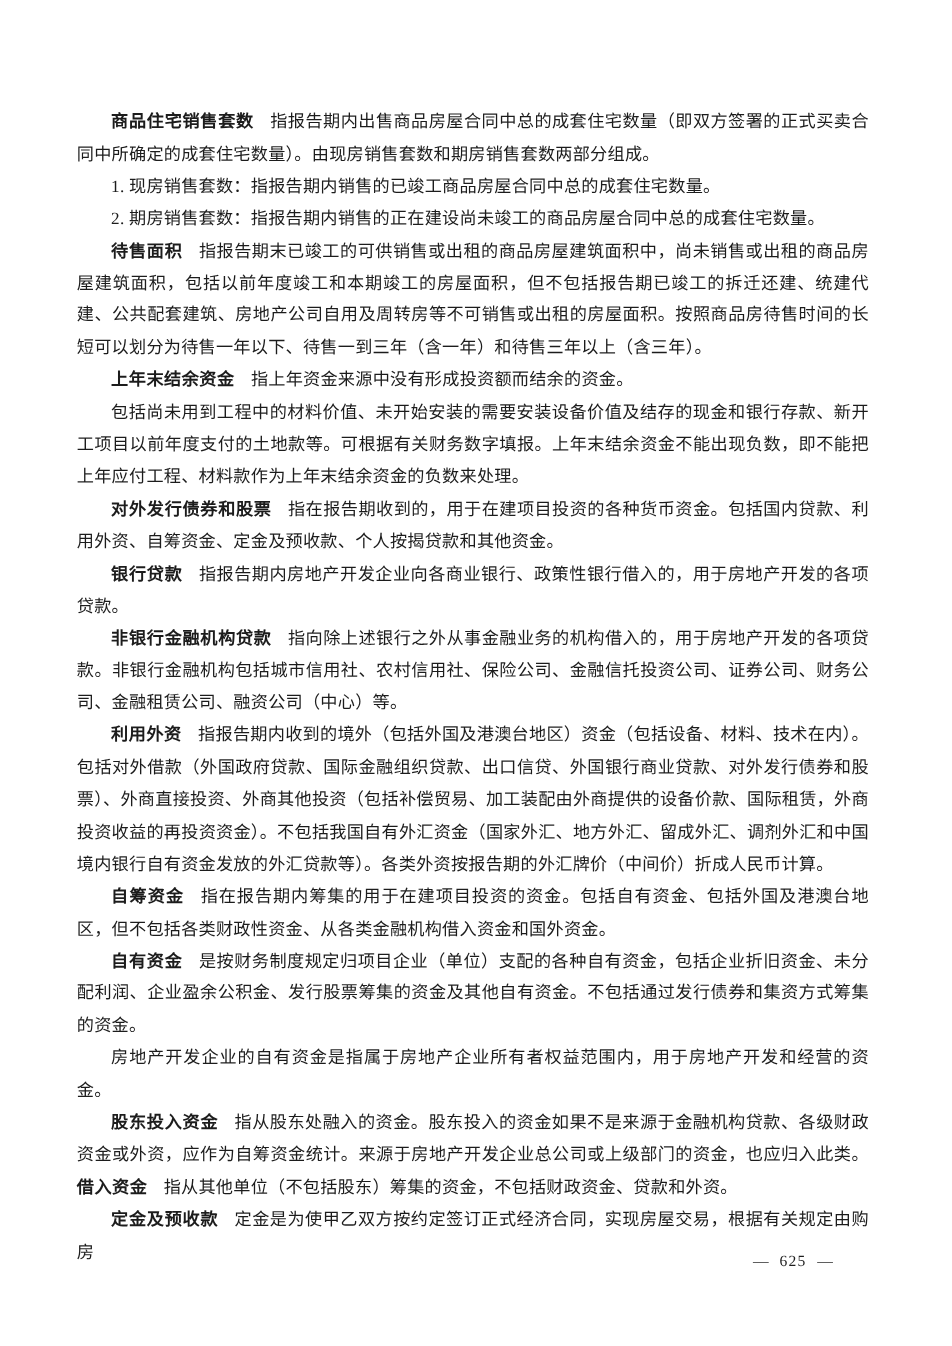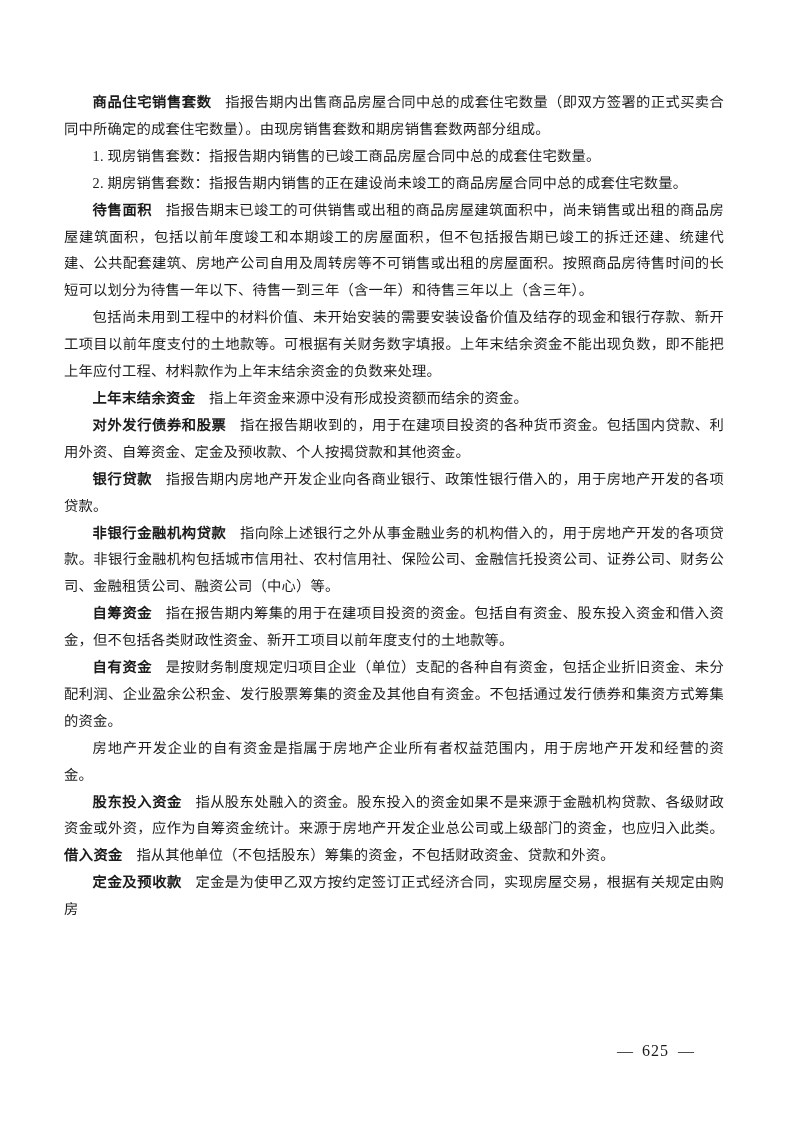--- a/index.html
+++ b/index.html
@@ -41,21 +41,21 @@
     font-family: "Liberation Sans", "DejaVu Sans", sans-serif;
     font-weight: 700;
     margin-right: 0.95em;
     letter-spacing: 0.4px;
   }
 
   .footer {
     position: absolute;
     top: 1041px;
     right: 90px;
-    font-size: 16px;
+    font-size: 13px;
     line-height: 20px;
     color: #1c1c1c;
     font-family: "Liberation Serif", "DejaVu Serif", serif;
     white-space: nowrap;
   }
 
   .footer .dash {
     display: inline-block;
     padding: 0 9px;
     color: #2a2a2a;
@@ -70,26 +70,27 @@
 <body>
 
 <div class="page">
 
   <div class="text-block">
 
   <p><b class="term">商品住宅销售套数</b><span class="body-text">指报告期内出售商品房屋合同中总的成套住宅数量（即双方签署的正式买卖合同中所确定的成套住宅数量）。由现房销售套数和期房销售套数两部分组成。</span></p>
       <p><span class="body-text">1. 现房销售套数：指报告期内销售的已竣工商品房屋合同中总的成套住宅数量。</span></p>
       <p><span class="body-text">2. 期房销售套数：指报告期内销售的正在建设尚未竣工的商品房屋合同中总的成套住宅数量。</span></p>
       <p><b class="term">待售面积</b><span class="body-text">指报告期末已竣工的可供销售或出租的商品房屋建筑面积中，尚未销售或出租的商品房屋建筑面积，包括以前年度竣工和本期竣工的房屋面积，但不包括报告期已竣工的拆迁还建、统建代建、公共配套建筑、房地产公司自用及周转房等不可销售或出租的房屋面积。按照商品房待售时间的长短可以划分为待售一年以下、待售一到三年（含一年）和待售三年以上（含三年）。</span></p>
+      <p><b class="term">上年末结余资金</b><span class="body-text">指上年资金来源中没有形成投资额而结余的资金。</span></p>
       <p><span class="body-text">包括尚未用到工程中的材料价值、未开始安装的需要安装设备价值及结存的现金和银行存款、新开工项目以前年度支付的土地款等。可根据有关财务数字填报。上年末结余资金不能出现负数，即不能把上年应付工程、材料款作为上年末结余资金的负数来处理。</span></p>
-      <p><b class="term">上年末结余资金</b><span class="body-text">指上年资金来源中没有形成投资额而结余的资金。</span></p>
       <p><b class="term">对外发行债券和股票</b><span class="body-text">指在报告期收到的，用于在建项目投资的各种货币资金。包括国内贷款、利用外资、自筹资金、定金及预收款、个人按揭贷款和其他资金。</span></p>
       <p><b class="term">银行贷款</b><span class="body-text">指报告期内房地产开发企业向各商业银行、政策性银行借入的，用于房地产开发的各项贷款。</span></p>
       <p><b class="term">非银行金融机构贷款</b><span class="body-text">指向除上述银行之外从事金融业务的机构借入的，用于房地产开发的各项贷款。非银行金融机构包括城市信用社、农村信用社、保险公司、金融信托投资公司、证券公司、财务公司、金融租赁公司、融资公司（中心）等。</span></p>
-      <p><b class="term">自筹资金</b><span class="body-text">指在报告期内筹集的用于在建项目投资的资金。包括自有资金、股东投入资金和借入资金，但不包括各类财政性资金、新开工项目以前年度支付的土地款等。</span></p>
+      <p><b class="term">利用外资</b><span class="body-text">指报告期内收到的境外（包括外国及港澳台地区）资金（包括设备、材料、技术在内）。包括对外借款（外国政府贷款、国际金融组织贷款、出口信贷、外国银行商业贷款、对外发行债券和股票）、外商直接投资、外商其他投资（包括补偿贸易、加工装配由外商提供的设备价款、国际租赁，外商投资收益的再投资资金）。不包括我国自有外汇资金（国家外汇、地方外汇、留成外汇、调剂外汇和中国境内银行自有资金发放的外汇贷款等）。各类外资按报告期的外汇牌价（中间价）折成人民币计算。</span></p>
+      <p><b class="term">自筹资金</b><span class="body-text">指在报告期内筹集的用于在建项目投资的资金。包括自有资金、包括外国及港澳台地区，但不包括各类财政性资金、从各类金融机构借入资金和国外资金。</span></p>
       <p><b class="term">自有资金</b><span class="body-text">是按财务制度规定归项目企业（单位）支配的各种自有资金，包括企业折旧资金、未分配利润、企业盈余公积金、发行股票筹集的资金及其他自有资金。不包括通过发行债券和集资方式筹集的资金。</span></p>
       <p><span class="body-text">房地产开发企业的自有资金是指属于房地产企业所有者权益范围内，用于房地产开发和经营的资金。</span></p>
       <p><b class="term">股东投入资金</b><span class="body-text">指从股东处融入的资金。股东投入的资金如果不是来源于金融机构贷款、各级财政资金或外资，应作为自筹资金统计。来源于房地产开发企业总公司或上级部门的资金，也应归入此类。</span><b class="term">借入资金</b><span class="body-text">指从其他单位（不包括股东）筹集的资金，不包括财政资金、贷款和外资。</span></p>
       <p><b class="term">定金及预收款</b><span class="body-text">定金是为使甲乙双方按约定签订正式经济合同，实现房屋交易，根据有关规定由购房</span></p>
     </div>
 
   <div class="footer">
     <span class="dash">—</span><span class="num">625</span><span class="dash">—</span>
   </div>
 

